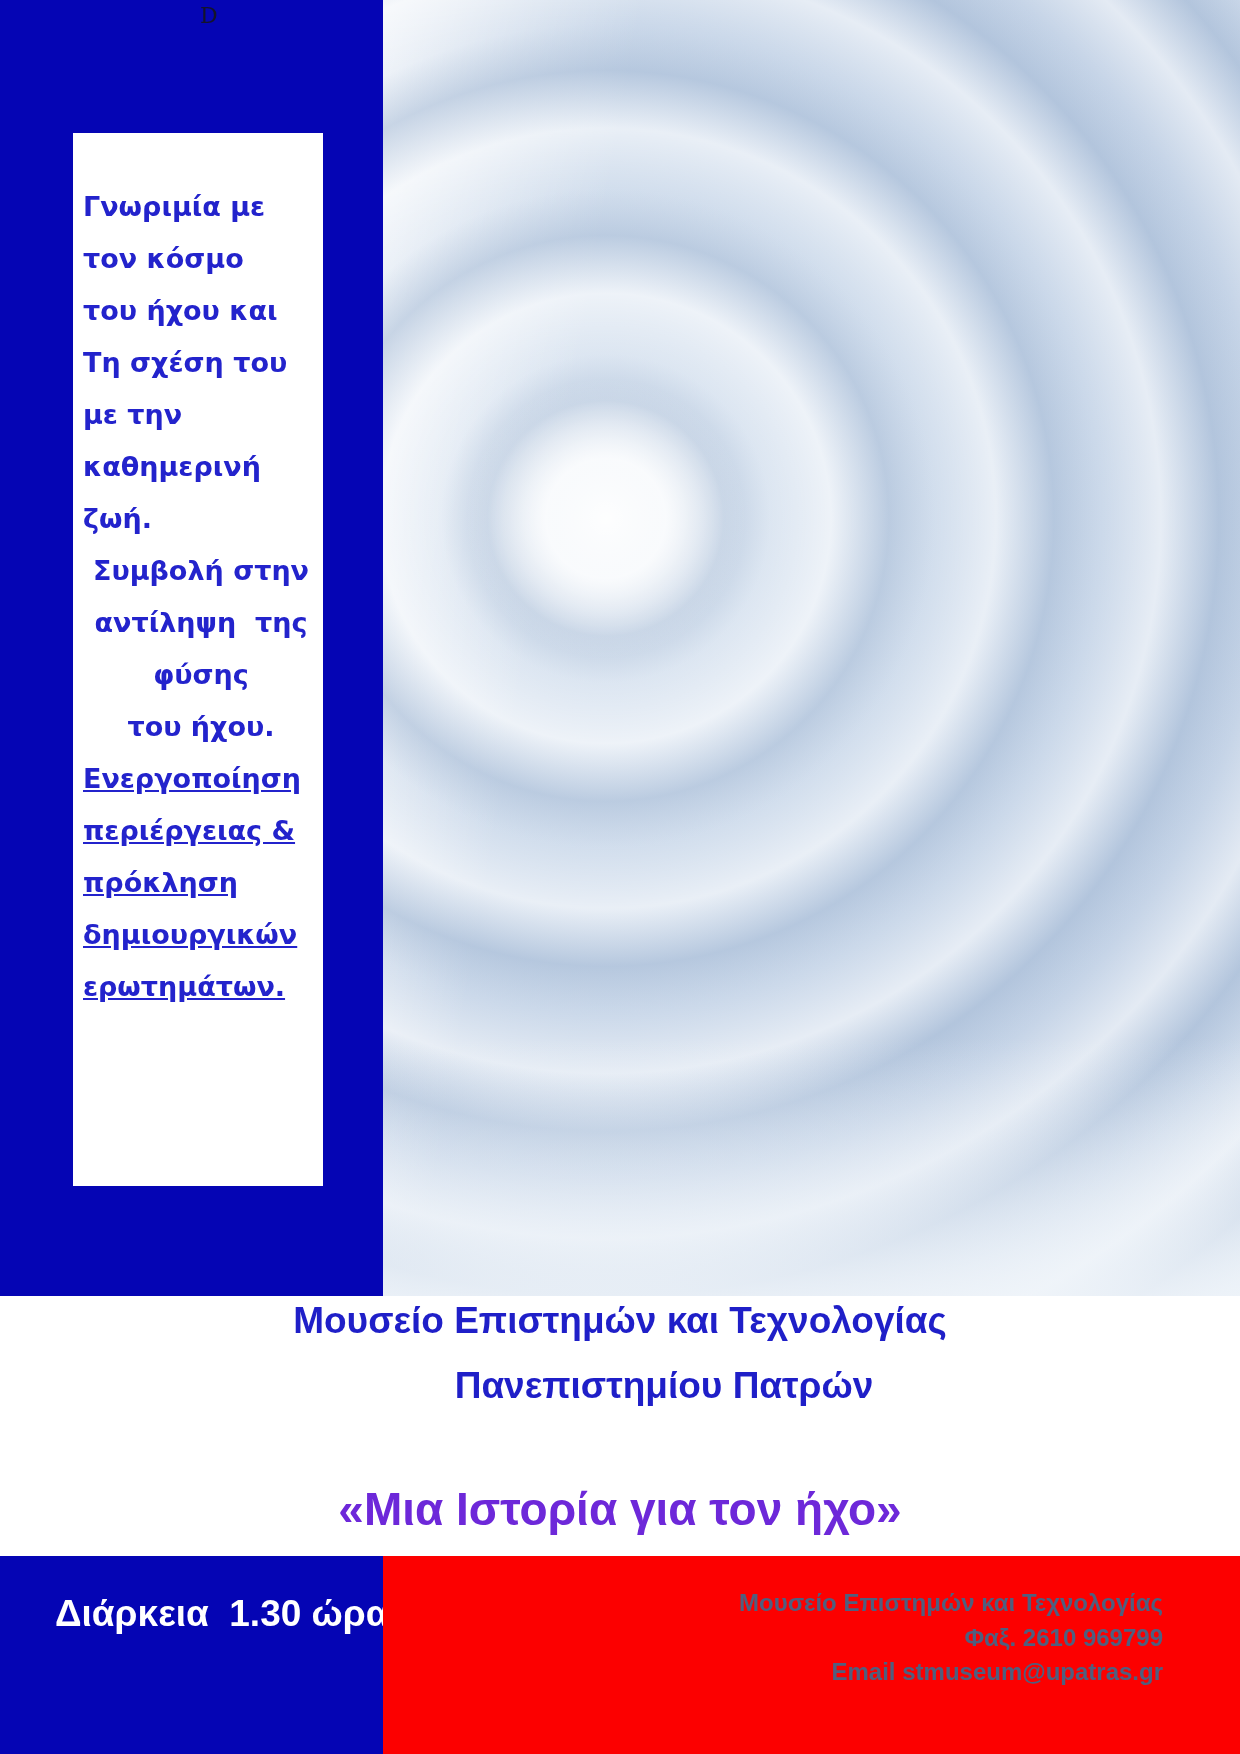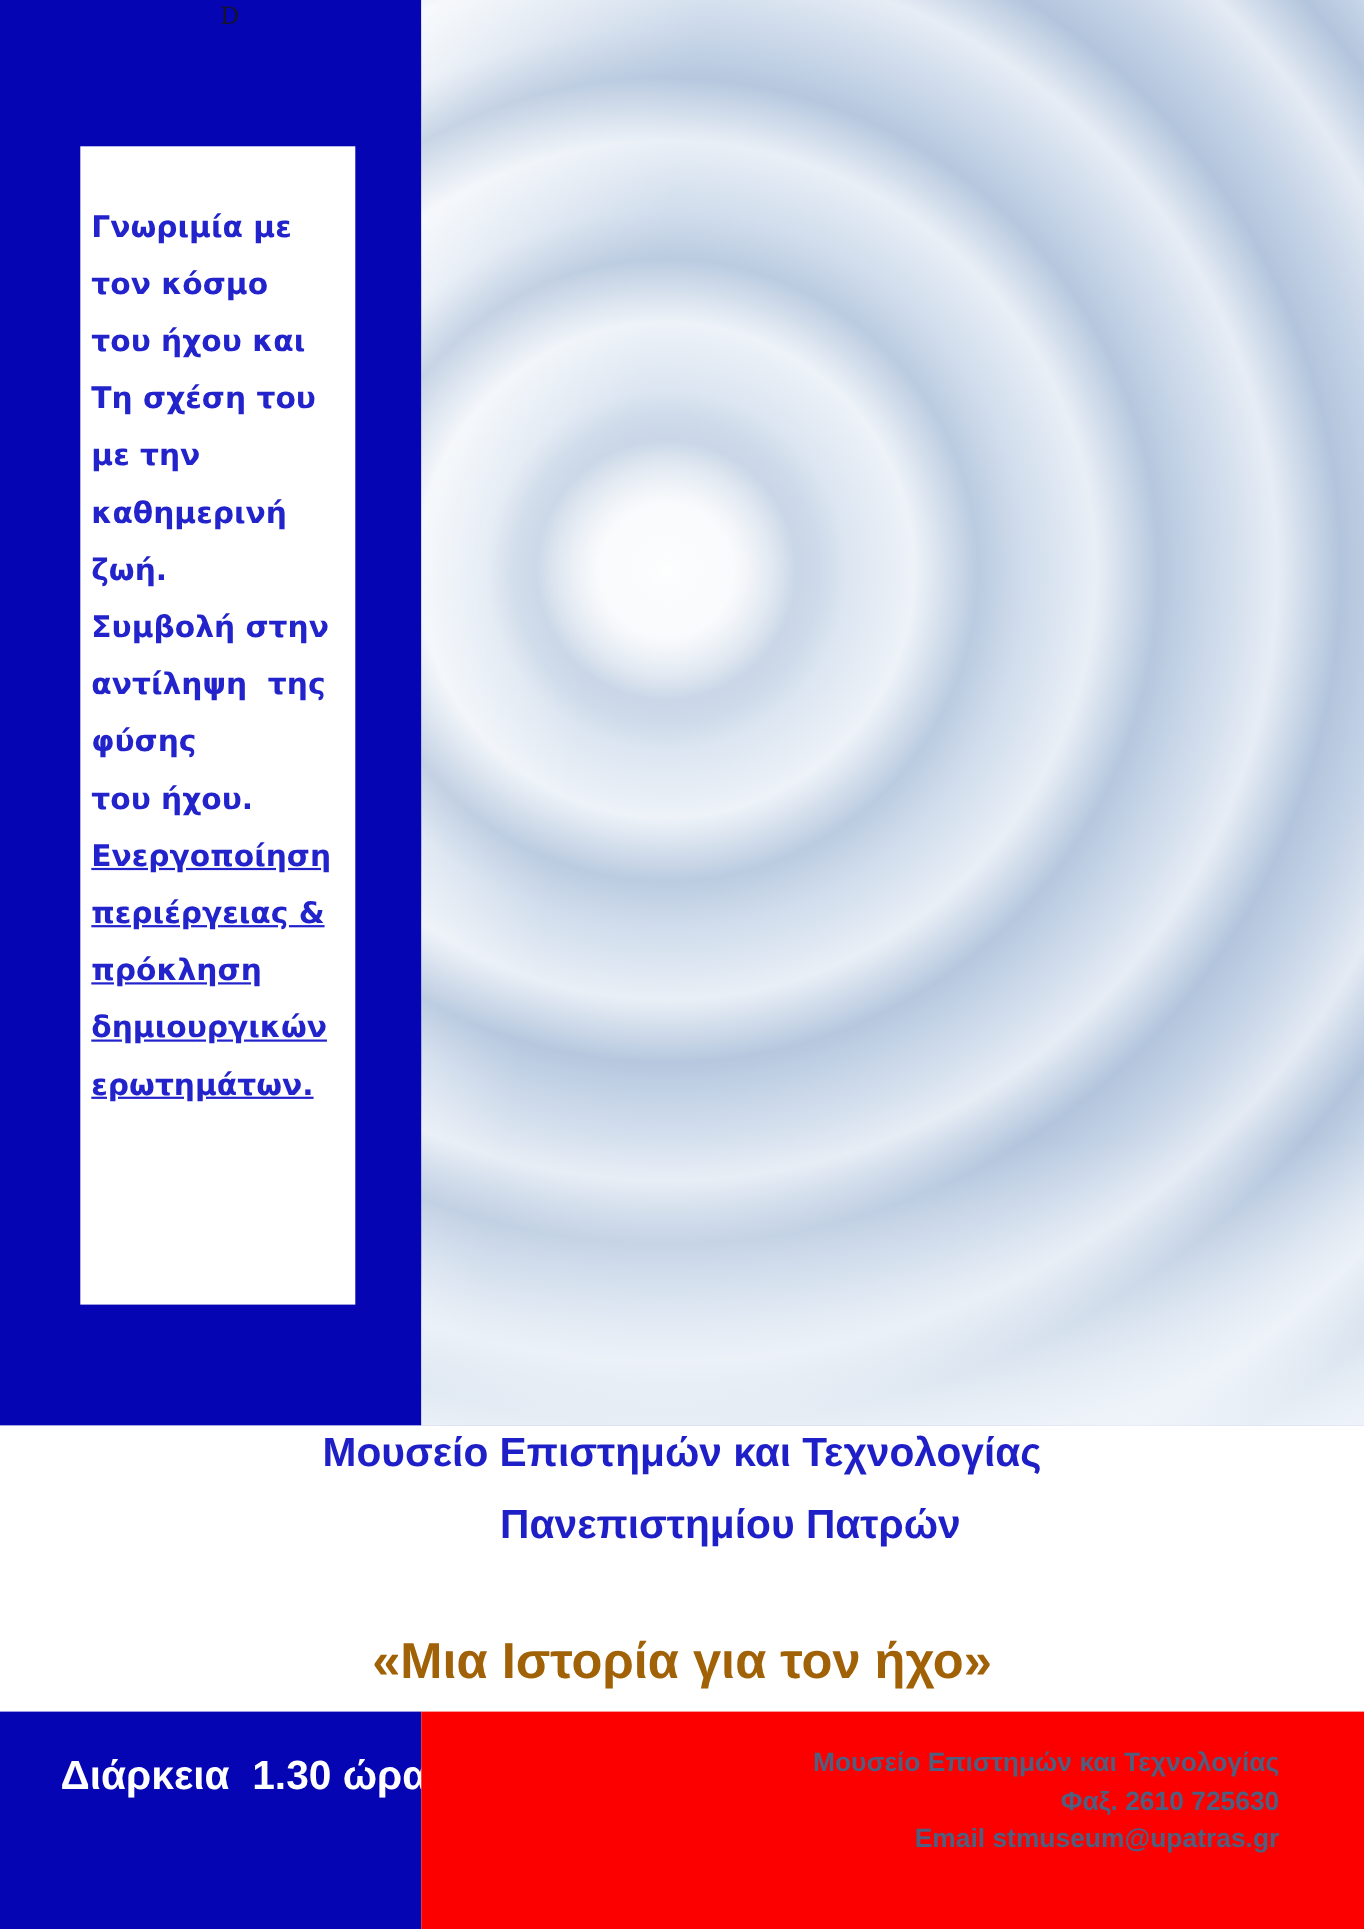--- a/index.html
+++ b/index.html
@@ -30,29 +30,29 @@
   
   .note-box{
     position:absolute;left:73px;top:133px;width:250px;height:1053px;
     background:#ffffff;box-sizing:border-box;padding:48px 4px 4px 10px;
   }
   .note-box p{
     margin:0;white-space:pre-line;
     font-family:"DejaVu Sans",sans-serif;font-weight:bold;
     font-size:27px;line-height:52px;color:#2323CC;
   }
-  .note-para-2{margin-top:70px;}
+  .note-para-2{margin-top:70px;text-align:center;}
   .note-para-3{margin-top:100px;text-decoration:underline;}
   
   .title-band{position:absolute;left:0;top:1296px;width:1240px;height:260px;background:#ffffff;}
   .title-band > div{position:absolute;left:0;width:1240px;text-align:center;}
   .museum-line-1{top:3px;font-weight:bold;font-size:37px;line-height:1.2;color:#1F1FC8;}
   .museum-line-2{top:68px;font-weight:bold;font-size:37px;line-height:1.2;color:#1F1FC8;margin-left:44px;}
   .subtitle{top:133px;font-weight:normal;font-size:30px;line-height:1.2;color:#1E1EB4;}
-  .event-title{top:186px;font-weight:bold;font-size:46px;line-height:1.2;color:#a16207;}
+  .event-title{top:186px;font-weight:bold;font-size:46px;line-height:1.2;color:#6d28d9;}
   
   .bottom-band{position:absolute;left:0;top:1556px;width:1240px;height:198px;}
   .duration-block{position:absolute;left:0;top:0;width:383px;height:198px;background:#0505B4;}
   .duration-text{
     position:absolute;left:55px;top:36px;
     font-weight:bold;font-size:37px;line-height:1.2;color:#ffffff;white-space:pre;
   }
   .contact-block{position:absolute;left:383px;top:0;width:857px;height:198px;background:#FC0000;}
   .contact-lines{
     position:absolute;right:77px;top:30px;text-align:right;
@@ -93,19 +93,19 @@
     <div class="event-title">«Μια Ιστορία για τον ήχο»</div>
   </div>
 
   <div class="bottom-band">
     <div class="duration-block">
       <div class="duration-text">Διάρκεια&nbsp; 1.30 ώρα</div>
     </div>
     <div class="contact-block">
       <div class="contact-lines">
         <div>Μουσείο Επιστημών και Τεχνολογίας</div>
-        <div>Φαξ. 2610 725630</div>
+        <div>Φαξ. 2610 969799</div>
         <div>Email stmuseum@upatras.gr</div>
       </div>
     </div>
   </div>
 
 </div>
 
 </body></html>

